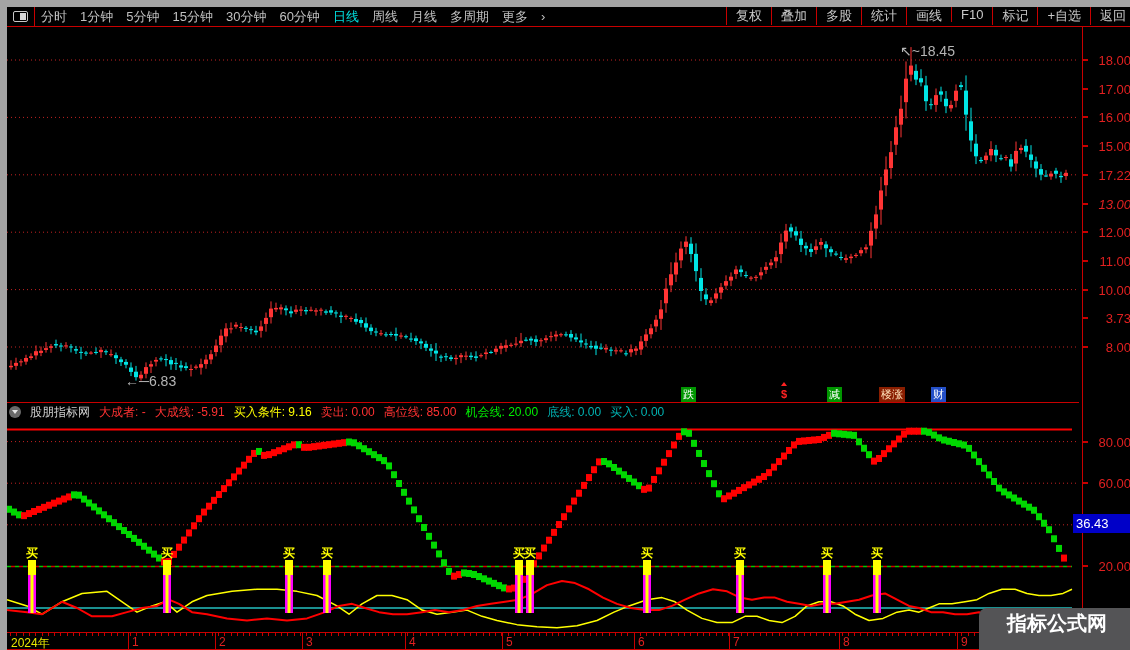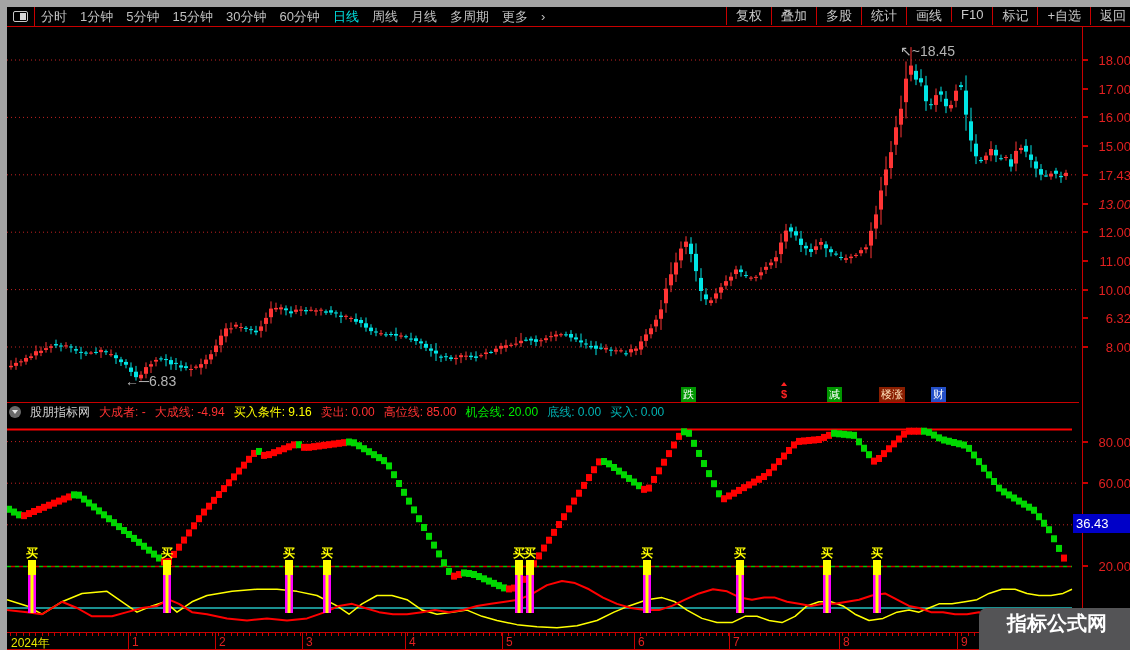--- a/index.html
+++ b/index.html
@@ -551,21 +551,21 @@
       <div class="flag" style="left: 924px; color: rgb(255, 255, 255); background: rgb(36, 80, 200);">财</div>
     </div>
   <div class="hline" id="chart-bottom-line"></div>
 
   <div id="ind-header">
     <span id="ind-chev">
         <b></b>
       </span>
   <span class="hitem" style="color: rgb(208, 208, 208);">股朋指标网</span>
       <span class="hitem" style="color: rgb(255, 50, 50);">大成者: -</span>
-      <span class="hitem" style="color: rgb(255, 50, 50);">大成线: -4.94</span>
+      <span class="hitem" style="color: rgb(255, 50, 50);">大成线: -5.91</span>
       <span class="hitem" style="color: rgb(255, 255, 0);">买入条件: 9.16</span>
       <span class="hitem" style="color: rgb(255, 50, 50);">卖出: 0.00</span>
       <span class="hitem" style="color: rgb(255, 50, 50);">高位线: 85.00</span>
       <span class="hitem" style="color: rgb(0, 238, 0);">机会线: 20.00</span>
       <span class="hitem" style="color: rgb(0, 180, 180);">底线: 0.00</span>
       <span class="hitem" style="color: rgb(0, 180, 180);">买入: 0.00</span>
     </div>
 
   <svg id="ind-svg" width="1072" height="213" viewBox="0 412 1072 213">
       <line x1="0" y1="434.6" x2="1072" y2="434.6" stroke="#c32222" stroke-width="1" stroke-dasharray="1 3"></line>
@@ -833,31 +833,31 @@
 
   <div id="price-axis">
       <span class="plabel" style="left: 1078px; top: 46px;">18.00</span>
       <span class="ptick" style="left: 1075px; top: 52px;"></span>
       <span class="plabel" style="left: 1078px; top: 74.7px;">17.00</span>
       <span class="ptick" style="left: 1075px; top: 80.7px;"></span>
       <span class="plabel" style="left: 1078px; top: 103.4px;">16.00</span>
       <span class="ptick" style="left: 1075px; top: 109.4px;"></span>
       <span class="plabel" style="left: 1078px; top: 132.1px;">15.00</span>
       <span class="ptick" style="left: 1075px; top: 138.1px;"></span>
-      <span class="plabel" style="left: 1078px; top: 160.8px;">17.43</span>
+      <span class="plabel" style="left: 1078px; top: 160.8px;">17.22</span>
       <span class="ptick" style="left: 1075px; top: 166.8px;"></span>
       <span class="plabel" style="left: 1078px; top: 189.5px; font-style: italic;">13.00</span>
       <span class="ptick" style="left: 1075px; top: 195.5px;"></span>
       <span class="plabel" style="left: 1078px; top: 218.2px;">12.00</span>
       <span class="ptick" style="left: 1075px; top: 224.2px;"></span>
       <span class="plabel" style="left: 1078px; top: 246.9px;">11.00</span>
       <span class="ptick" style="left: 1075px; top: 252.9px;"></span>
       <span class="plabel" style="left: 1078px; top: 275.6px;">10.00</span>
       <span class="ptick" style="left: 1075px; top: 281.6px;"></span>
-      <span class="plabel" style="left: 1078px; top: 304.3px;">6.32</span>
+      <span class="plabel" style="left: 1078px; top: 304.3px;">3.73</span>
       <span class="ptick" style="left: 1075px; top: 310.3px;"></span>
       <span class="plabel" style="left: 1078px; top: 333px;">8.00</span>
       <span class="ptick" style="left: 1075px; top: 339px;"></span>
       <span class="plabel" style="left: 1078px; top: 427.6px;">80.00</span>
       <span class="ptick" style="left: 1075px; top: 433.6px;"></span>
       <span class="plabel" style="left: 1078px; top: 469.2px;">60.00</span>
       <span class="ptick" style="left: 1075px; top: 475.2px;"></span>
       <span class="plabel" style="left: 1078px; top: 552.4px;">20.00</span>
       <span class="ptick" style="left: 1075px; top: 558.4px;"></span>
     </div>

